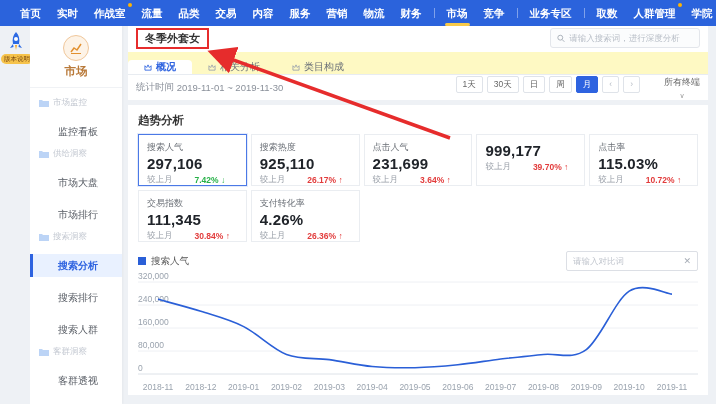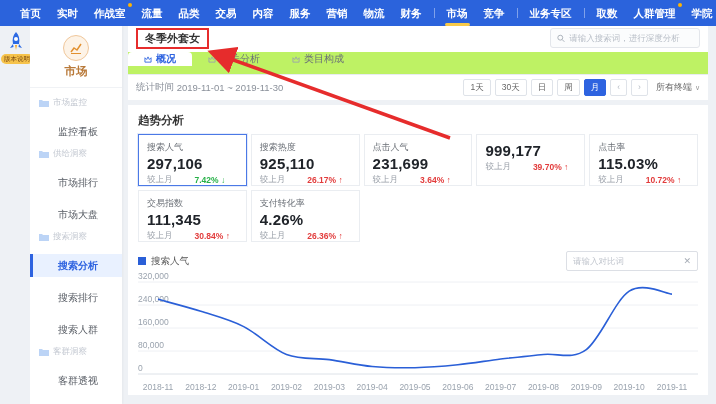--- a/index.html
+++ b/index.html
@@ -32,31 +32,31 @@
   .itm.active { background:#e9f1ff; color:#2e63e0; border-left-color:#2e63e0; font-weight:600; }
 
   
   .main { position:absolute; left:128px; top:24px; width:580px; }
   .hdr-block { background:#fff; }
   .kw-row { position:relative; height:28px; display:flex; align-items:center; padding-left:8px; }
   .kw { font-size:11px; font-weight:700; color:#333; border:2px solid #e62c2c; padding:1px 7px; }
   .kw-search { position:absolute; right:8px; top:4px; width:150px; height:20px; border:1px solid #e3e6eb; border-radius:3px; background:#fbfcfd; display:flex; align-items:center; padding:0 6px; gap:4px; }
   .kw-search input { border:none; outline:none; background:transparent; width:100%; font-size:8.5px; color:#666; }
   .kw-search input::placeholder { color:#b8bec7; }
-  .tabs { display:flex; height:23px; background:#bef264; border-bottom:1px solid #e8ecf1; align-items:flex-start; }
+  .tabs { display:flex; height:23px; background:#fef9c3; border-bottom:1px solid #e8ecf1; align-items:flex-end; }
   .tab { display:flex; align-items:center; gap:4px; padding:0 16px; font-size:10px; color:#6a7078; cursor:pointer; }
   .tab svg { stroke:#9aa2ad; }
   .tab.active { background:#fff; color:#2e63e0; font-weight:600; border-radius:4px 4px 0 0; }
   .tab.active svg { stroke:#2e63e0; }
   .stats-row { height:25px; display:flex; align-items:center; padding:0 8px; background:#fff; font-size:9.5px; color:#8a909a; }
-  .stats-right { margin-left:auto; display:flex; align-items:center; gap:4px; }
+  .stats-right { margin-left:auto; display:flex; align-items:flex-start; gap:4px; }
   .rbtn { height:17px; line-height:15px; padding:0 6px; border:1px solid #dfe3e9; border-radius:2px; background:#fff; font-size:8.5px; color:#666; cursor:pointer; }
   .rbtn.active { background:#2e63e0; border-color:#2e63e0; color:#fff; }
   .pager { color:#b6bcc5; }
-  .term { margin-left:4px; color:#666; font-size:9px; display:flex; align-items:center; gap:3px; cursor:pointer; }
+  .term { margin-left:20px; color:#666; font-size:9px; display:flex; align-items:center; gap:3px; cursor:pointer;flex-direction:column; }
   .term .caret { font-size:7px; color:#999; }
 
   .content-block { margin-top:5px; background:#fff; height:290px; padding:8px 10px; }
   .trend-title { font-size:11.5px; font-weight:700; color:#333; margin-bottom:6px; }
   .cards { display:grid; grid-template-columns:repeat(5,1fr); gap:4px; }
   .card { border:1px solid #eaedf1; background:#fff; padding:6px 8px; height:52px; cursor:pointer; }
   .card.selected { border:1px solid #4b79e6; box-shadow:0 0 0 1px rgba(75,121,230,.15); }
   .card .c-label { font-size:9px; color:#6b7077; }
   .card .c-value { font-size:15px; font-weight:700; color:#20242a; margin-top:1px; letter-spacing:.2px; }
   .card .c-cmp { display:flex; align-items:center; margin-top:2px; font-size:8.5px; color:#9aa0a9; }
@@ -134,22 +134,22 @@
           </svg>
           <span>市场监控</span>
         </div>
       <div class="itm">监控看板</div>
       <div class="grp">
           <svg width="10" height="8" viewBox="0 0 10 8">
             <path d="M0 1 h3 l1 1 h6 v6 h-10 Z" fill="#bcd4f6"></path>
           </svg>
           <span>供给洞察</span>
         </div>
+      <div class="itm">市场大盘</div>
       <div class="itm">市场排行</div>
-      <div class="itm">市场大盘</div>
       <div class="grp">
           <svg width="10" height="8" viewBox="0 0 10 8">
             <path d="M0 1 h3 l1 1 h6 v6 h-10 Z" fill="#bcd4f6"></path>
           </svg>
           <span>搜索洞察</span>
         </div>
       <div class="itm active">搜索分析</div>
       <div class="itm">搜索排行</div>
       <div class="itm">搜索人群</div>
       <div class="grp">

